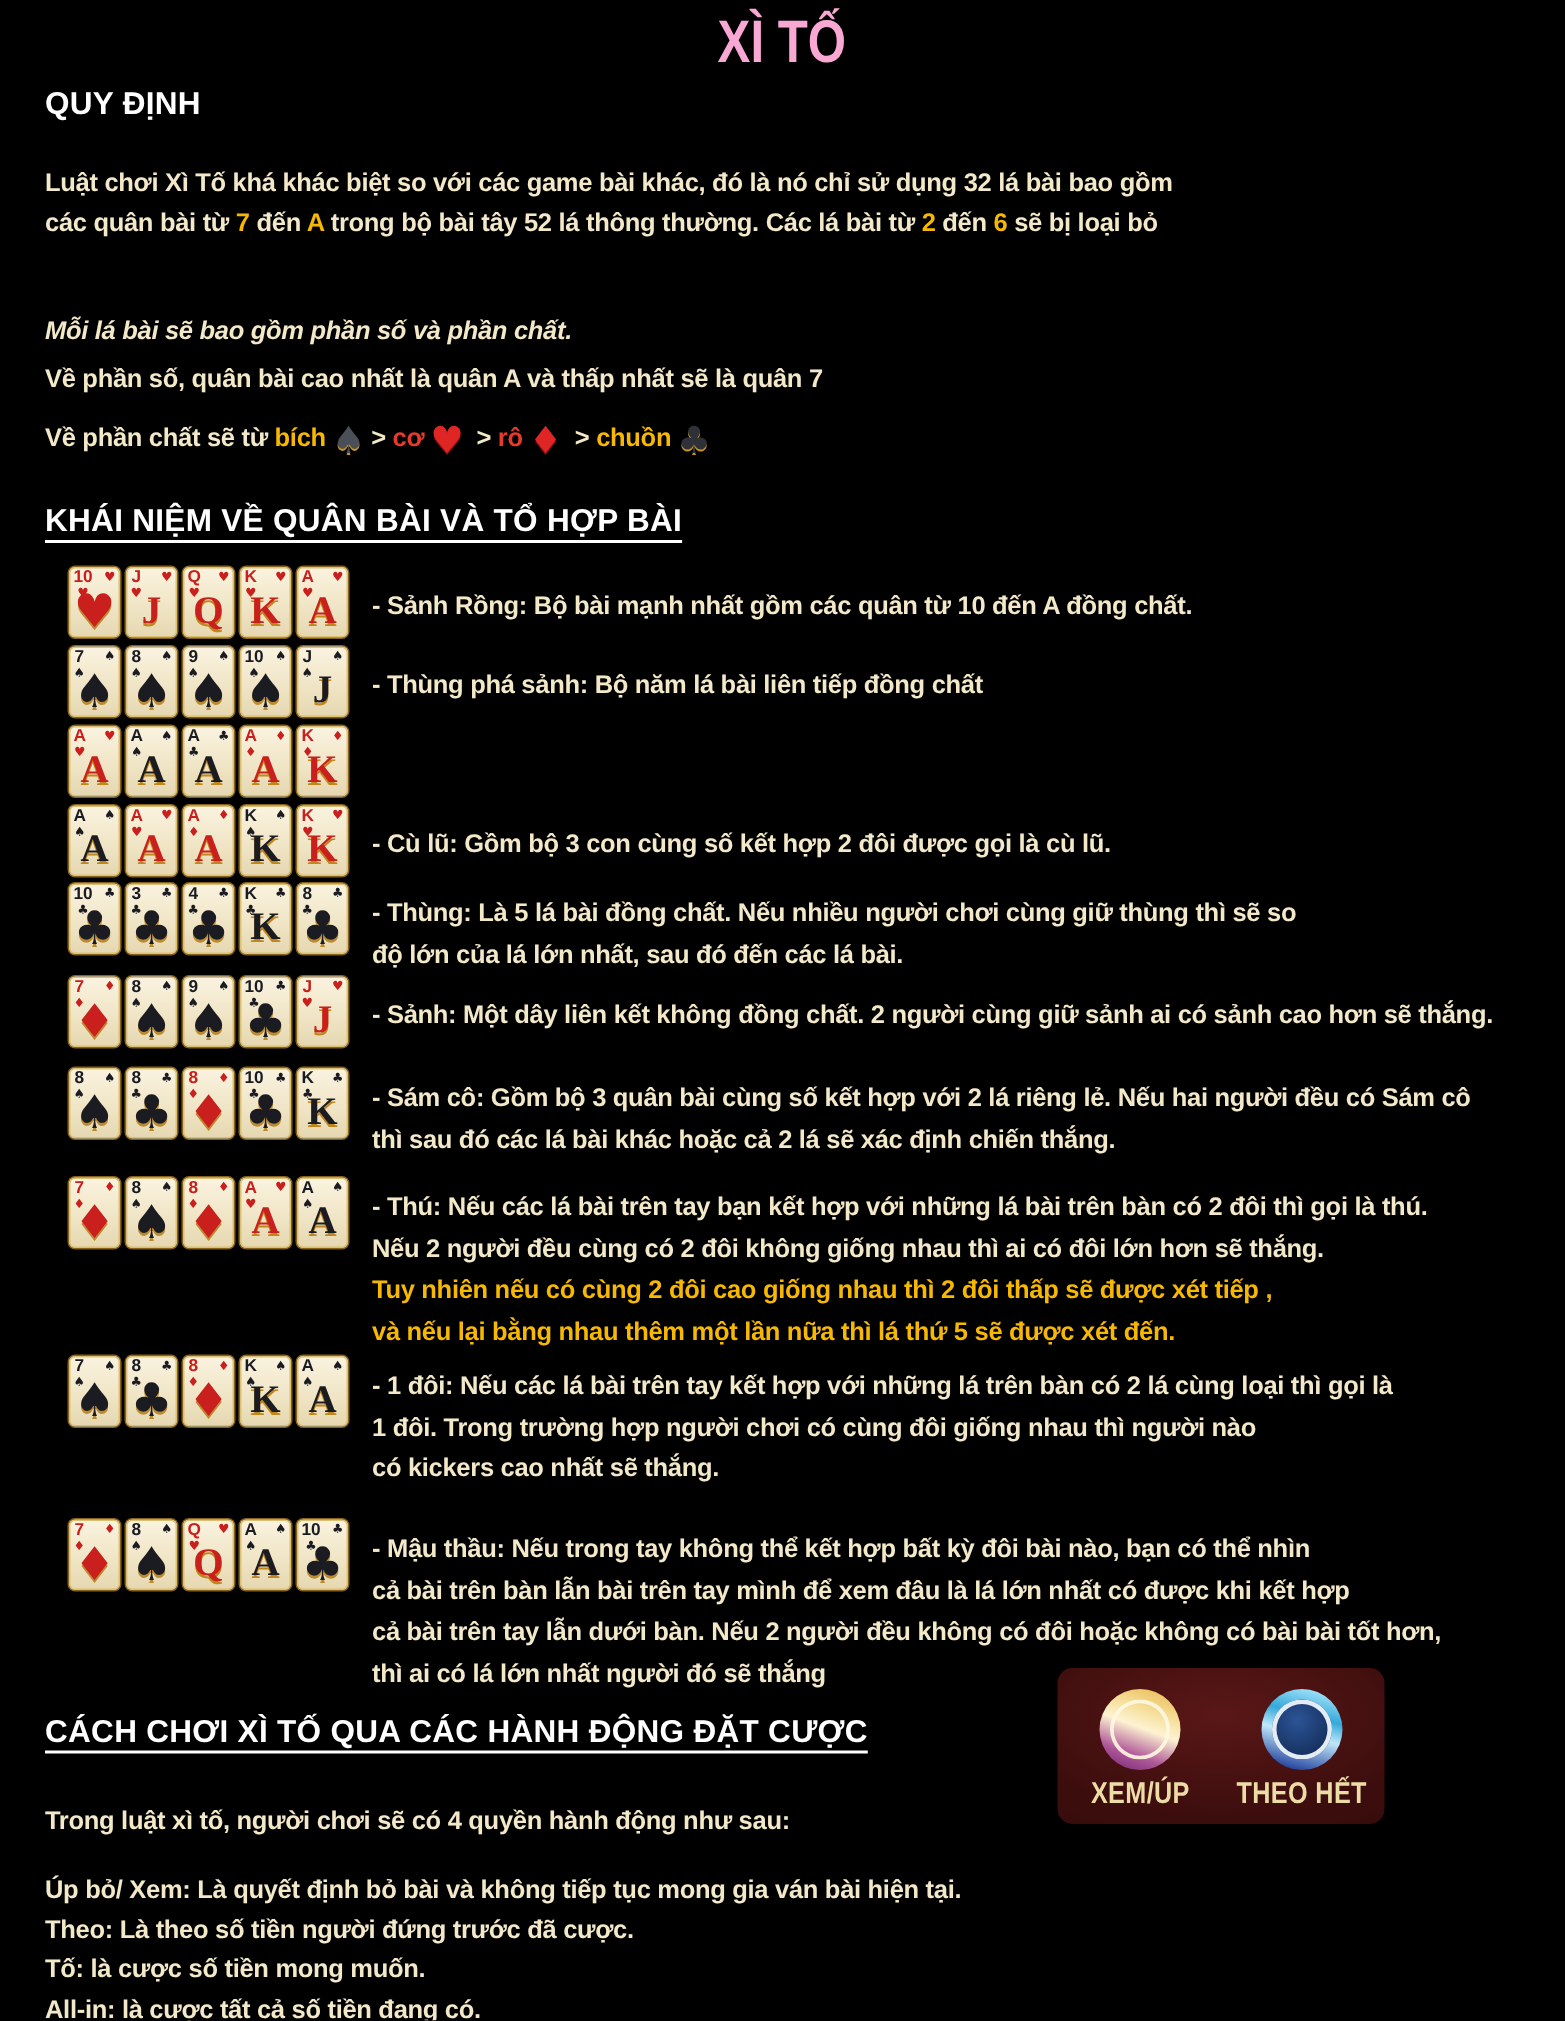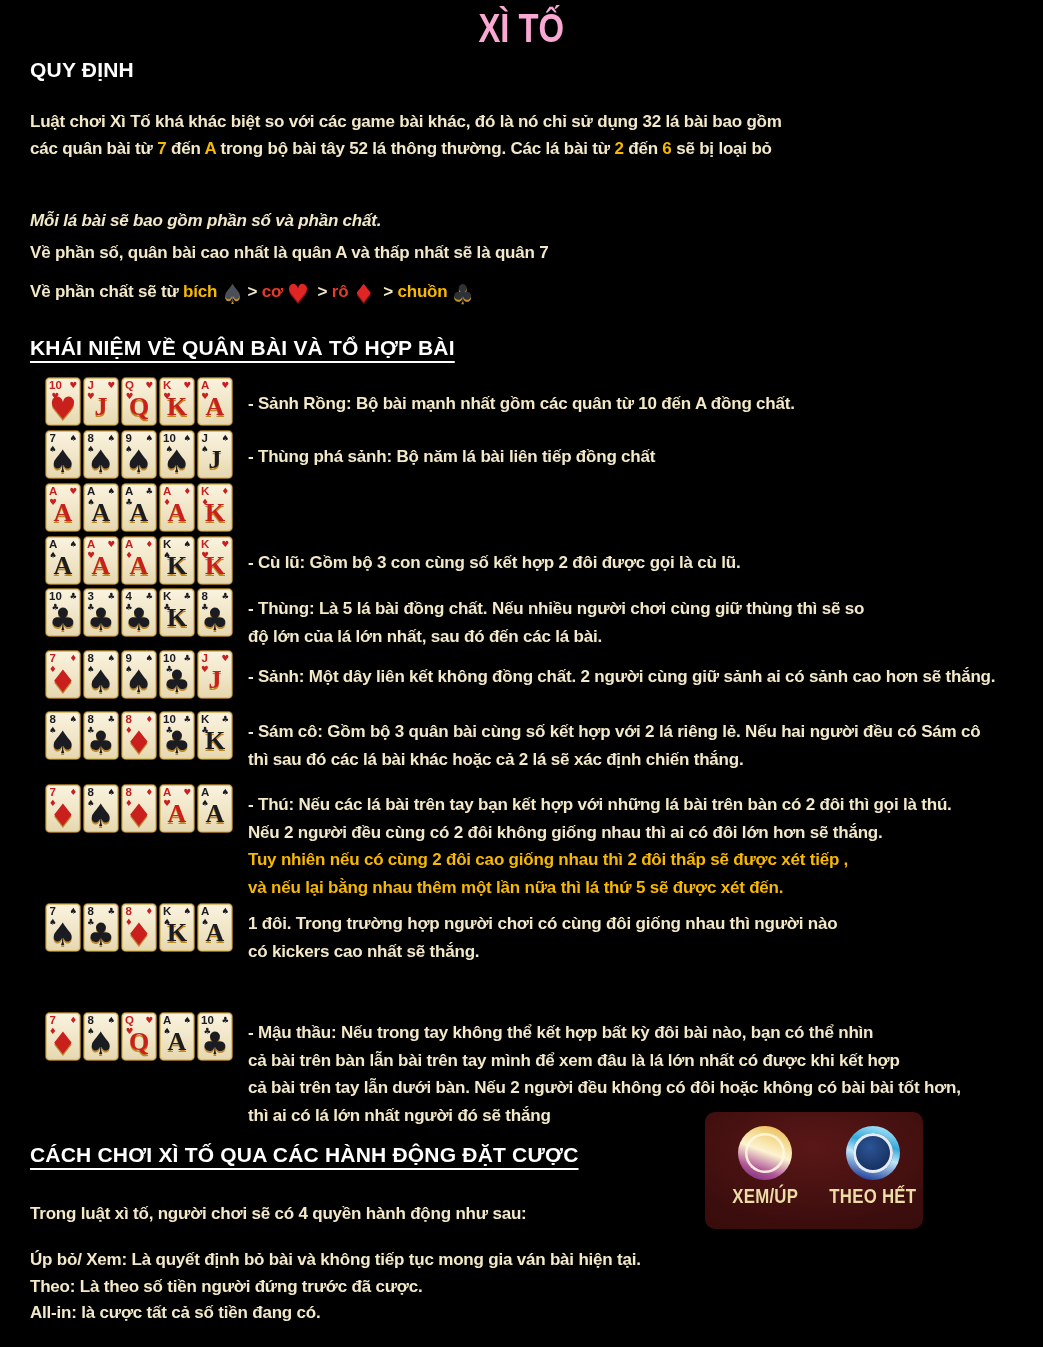--- a/index.html
+++ b/index.html
@@ -59,23 +59,23 @@
   .card .red{color:#c9201d}
   .card .black{color:#1b1b22}
 
   .hand-text{padding-left:14px; font-size:17px; line-height:27.5px; letter-spacing:-0.2px;}
   .hand-text.pt1{padding-top:12px;}
   .hand-text.pt2{padding-top:6px;}
   .hand-line{white-space:nowrap;}
 
   
   .panel{
-    position:absolute; left:705px; top:1112px; width:218px; height:117px;
+    position:absolute; left:705px; top:1112px; width:218px; height:104px;
     border-radius:10px; background:radial-gradient(120% 120% at 50% 30%, #5a1717 0%, #3c0d0d 55%, #330a0a 100%);
-    display:flex; justify-content:flex-end; align-items:flex-start; gap:8px; padding-top:14px; box-sizing:border-box;
+    display:flex; justify-content:center; align-items:flex-start; gap:8px; padding-top:14px; box-sizing:border-box;
   }
   .panel-col{display:flex; flex-direction:column; align-items:center; width:100px;}
   .pbtn{width:54px; height:54px; border-radius:50%; padding:7px; box-sizing:border-box;}
   .ring-red{background:linear-gradient(200deg,#e9bc55 5%,#f6df9b 30%,#fdf3d2 48%,#b05898 75%,#7c2d7c 95%);}
   .ring-blue{background:linear-gradient(195deg,#9fe2f8 8%,#35a8da 35%,#bfe8fa 55%,#2a49a0 90%);}
   .pbtn-inner{width:100%; height:100%; border-radius:50%;}
   .ring-red .pbtn-inner{background:radial-gradient(circle at 42% 35%, #7e1d24 0%, #57101า 0%, #591017 55%, #430a10 100%);
     box-shadow:inset 0 0 0 2.5px rgba(255,248,225,.9);}
   .ring-blue .pbtn-inner{background:radial-gradient(circle at 42% 35%, #2c5496 0%, #16305f 70%, #102344 100%);
     box-shadow:inset 0 0 0 3px rgba(238,246,252,.95);}
@@ -526,20 +526,21 @@
           <div class="card">
             <div class="corner">
               <span class="rank black">A</span>
               <span class="csuit black">♠</span>
             </div>
             <span class="trsuit black">♠</span>
             <div class="big letter black">A</div>
           </div>
         </div>
         <div class="hand-text pt2">
+          <div class="hand-line cream">- 1 đôi: Nếu các lá bài trên tay  kết hợp với những lá trên bàn có 2 lá cùng loại thì gọi là</div>
           <div class="hand-line cream">1 đôi. Trong trường hợp người chơi có cùng đôi giống nhau thì người nào</div>
           <div class="hand-line cream">có kickers cao nhất sẽ thắng.</div>
         </div>
       </div>
       <div class="hand-row" style="top: 1013px;">
         <div class="cards">
           <div class="card">
             <div class="corner">
               <span class="rank red">7</span>
               <span class="csuit red">♦</span>
@@ -604,16 +605,17 @@
         </div>
       <div class="pbtn-label">THEO HẾT</div>
     </div>
   </div>
 
   <div class="abs para" style="top:1200px">Trong luật xì tố, người chơi sẽ có 4 quyền hành động như sau:</div>
 
   <div class="abs actions" style="top:1247px">
     <div>Úp bỏ/ Xem: Là quyết định bỏ bài và không tiếp tục mong gia ván bài hiện tại.</div>
     <div>Theo: Là theo số tiền người đứng trước đã cược.</div>
+    <div>Tố: là cược số tiền mong muốn.</div>
     <div>All-in: là cược tất cả số tiền đang có.</div>
   </div>
 
 </div>
 
 </body></html>

